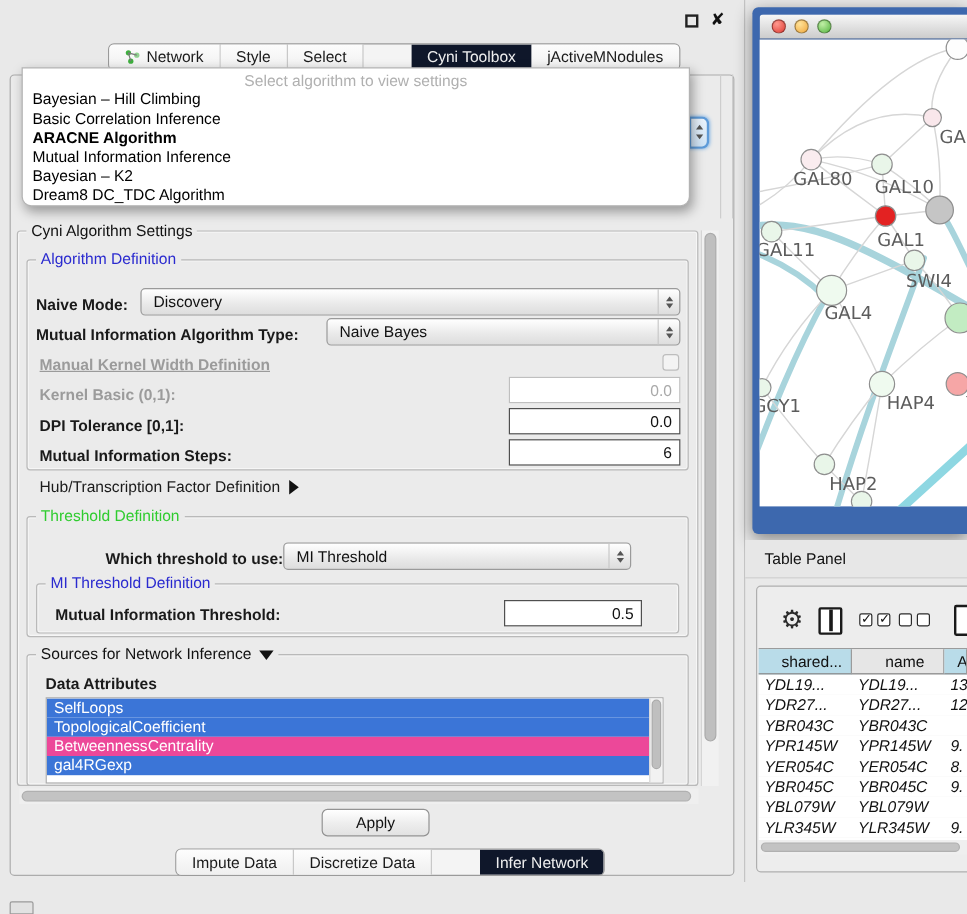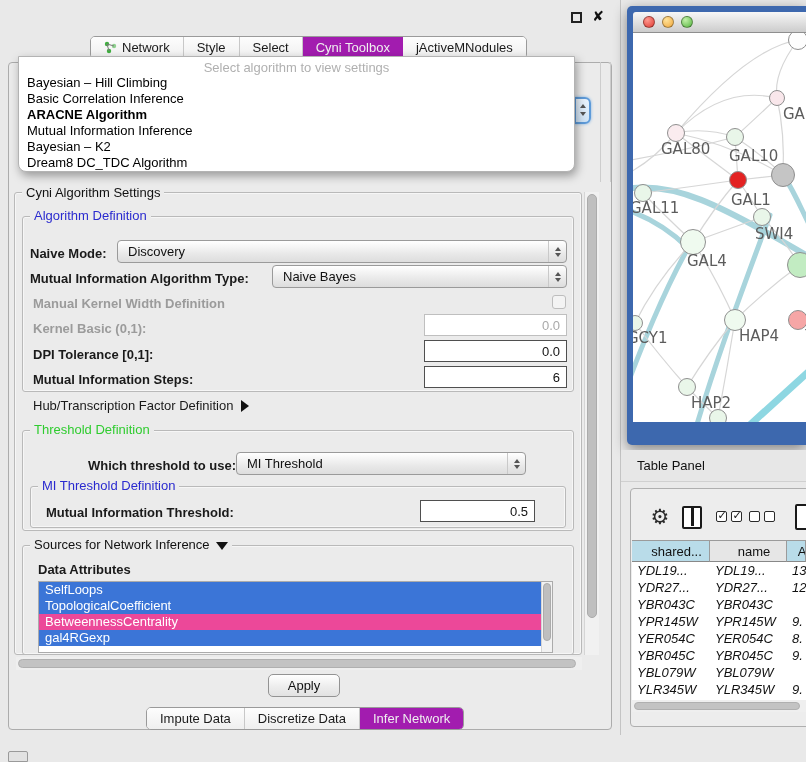--- a/index.html
+++ b/index.html
@@ -17,21 +17,21 @@
     display:flex; align-items:center; padding:0 10px; }
   #cp-title { font-size:13px; color:#1A1A1A; }
   #cp-float { left:571px; top:12px; width:11px; height:11px; border:2px solid #222; background:transparent; }
   #cp-close { left:590px; top:8px; width:16px; height:18px; font-weight:bold; font-size:14px; color:#111; text-align:center; }
 
   
   .tabstrip { display:flex; border:1px solid #9A9A9A; border-radius:5px; background:#F4F4F4; overflow:hidden; height:23px; }
   .tab { display:flex; align-items:center; padding:0 13px; font-size:13px; color:#1A1A1A; white-space:nowrap;
     border-right:1px solid #C8C8C8; background:linear-gradient(#FDFDFD,#EFEFEF); }
   .tab:last-child { border-right:none; }
-  .tab.selected { background:#a21caf; color:#EFEFEF; border-right:none; }
+  .tab.selected { background:#0f172a; color:#EFEFEF; border-right:none;margin-left:40px; }
   #top-tabs { left:90px; top:36px; }
   #bottom-tabs { left:146px; top:707px; }
   .net-icon { width:13px; height:13px; margin-right:5px; display:inline-block; }
 
   
   #cp-box { left:8px; top:62px; width:604px; height:668px; border:1px solid #ACACAC; border-radius:4px; background:#EBEBEB; }
 
   
   #combo-remnant { left:574px; top:97px; width:17px; height:27px; border:2px solid #5E9BD9; border-radius:0 6px 6px 0;
     background:linear-gradient(#EAF3FC,#CFE3F6); box-shadow:0 0 3px #7FB2E5; }
@@ -75,21 +75,21 @@
   #attr-vthumb { left:1px; top:1px; width:8px; height:58px; }
 
   
   #algo-dropdown { left:18px; top:56px; width:557px; height:116px; background:#FFFFFF;
     border:1px solid #B3B3B3; border-radius:0 0 8px 8px; box-shadow:2px 4px 10px rgba(0,0,0,0.35); z-index:50; }
   #algo-placeholder { width:100%; text-align:center; color:#B0B0B0; font-size:13px; padding-top:3px; }
   .algo-item { height:16px; line-height:16px; font-size:13px; padding-left:8px; color:#000; white-space:nowrap; }
   .algo-item.selected { font-weight:bold; }
 
   
-  #apply-btn { left:268px; top:674px; width:72px; height:23px; border:1px solid #939393; border-radius:5px;
+  #apply-btn { left:268px; top:674px; width:90px; height:23px; border:1px solid #939393; border-radius:5px;
     background:linear-gradient(#FFFFFF,#EDEDED 55%,#E2E2E2); font-size:13px; display:flex; align-items:center; justify-content:center; }
 
   
   #hub-row { left:33px; top:398px; display:flex; align-items:center; gap:8px; }
   .tri-right { width:0; height:0; border-top:6px solid transparent; border-bottom:6px solid transparent; border-left:8px solid #111; }
   .tri-down { width:0; height:0; border-left:6px solid transparent; border-right:6px solid transparent; border-top:8px solid #111; display:inline-block; margin-left:6px; vertical-align:middle; }
 
   
   #net-window { left:627px; top:6px; width:179px; height:439px; background:#3D68AE; border-radius:5px 0 0 5px;
     box-shadow:0 4px 14px rgba(0,0,0,0.45); }
@@ -196,21 +196,21 @@
 
   <span class="abs lbl bold" style="left:30px; top:271px;">Mutual Information Algorithm Type:</span>
   <div class="abs combo" style="left:272px; top:265px; width:295px;">
     <span class="val">Naive Bayes</span>
     <span class="spin">
         <span class="arr-up"></span>
         <span class="arr-dn"></span>
       </span>
   </div>
 
-  <span class="abs lbl disabled" style="left:33px; top:296px;">Manual Kernel Width Definition</span>
+  <span class="abs lbl disabled" style="left:33px; top:296px;text-decoration:underline;">Manual Kernel Width Definition</span>
   <div class="abs checkbox" style="left:552px; top:295px;"></div>
 
   <span class="abs lbl disabled" style="left:33px; top:321px;">Kernel Basic (0,1):</span>
   <div class="abs field disabled" style="left:424px; top:314px; width:143px;">
     <span>0.0</span>
   </div>
 
   <span class="abs lbl bold" style="left:33px; top:347px;">DPI Tolerance [0,1]:</span>
   <div class="abs field enabled" style="left:424px; top:340px; width:143px;">
     <span>0.0</span>

